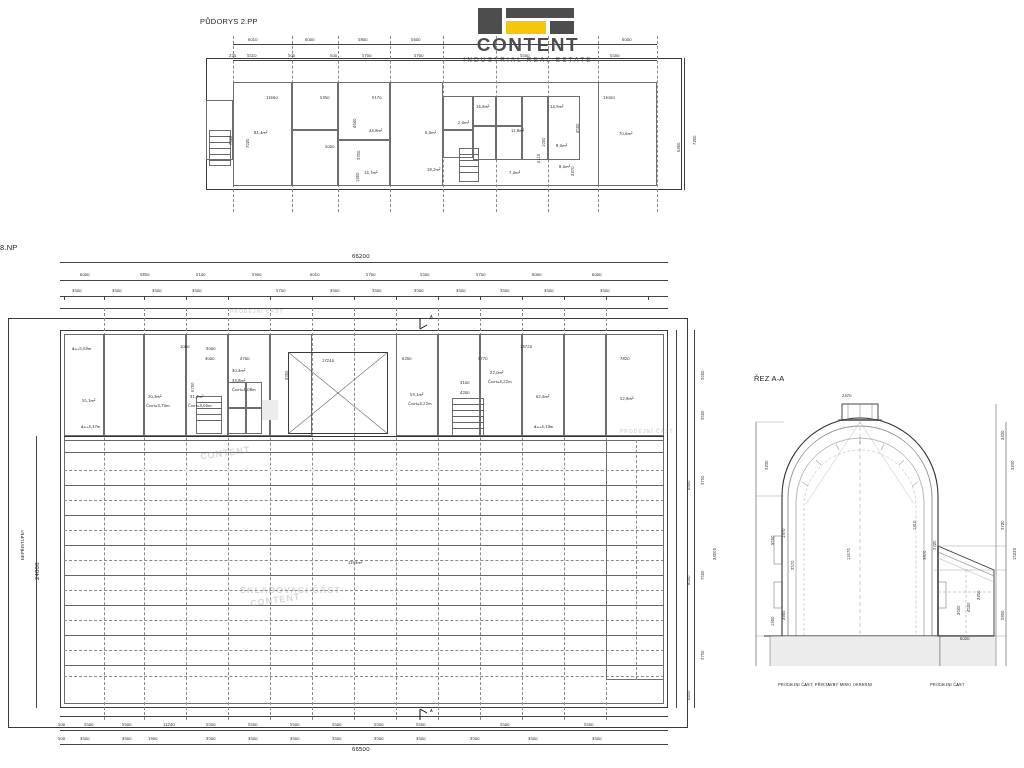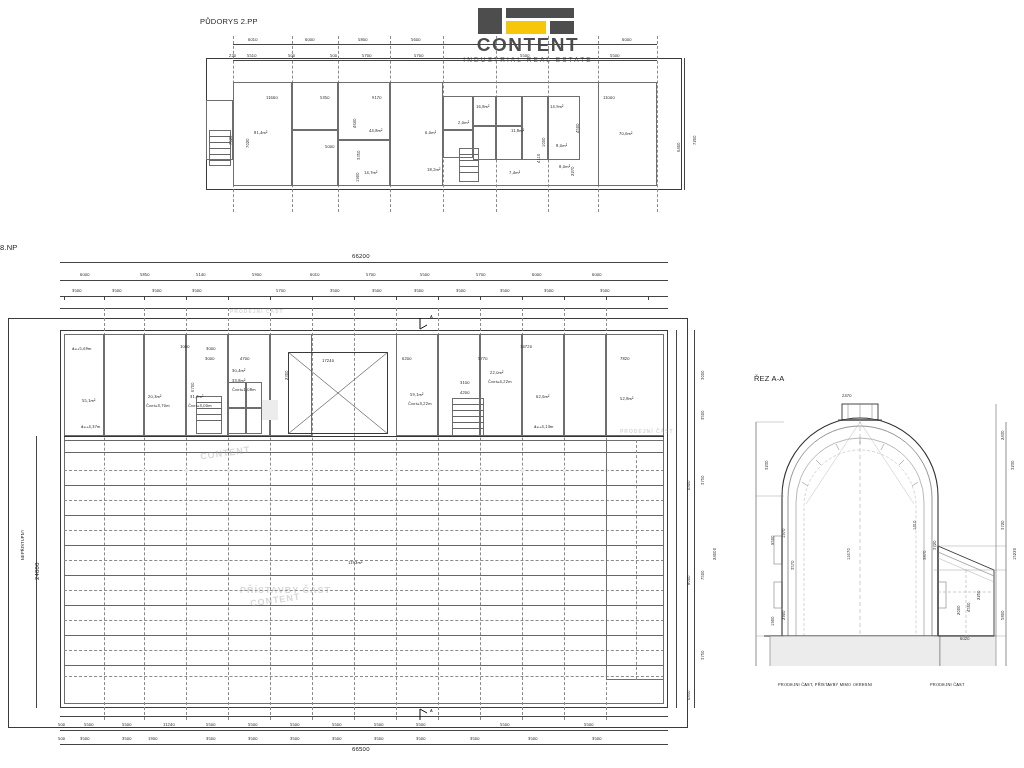--- a/index.html
+++ b/index.html
@@ -381,21 +381,21 @@
     <path d="M2 2 L2 13 M2 13 L9 9" stroke="#111" stroke-width="1" fill="none"></path>
   </svg>
   <div class="lbl xs" style="left:430px;top:314px;">A</div>
   <svg style="position:absolute;left:418px;top:706px;width:20px;height:16px;">
     <path d="M2 3 L2 14 M2 3 L9 7" stroke="#111" stroke-width="1" fill="none"></path>
   </svg>
   <div class="lbl xs" style="left:430px;top:708px;">A</div>
 
   <div class="wm" style="left:230px;top:308px;font-size:5px;">PRODEJNÍ ČÁST</div>
   <div class="wm" style="left:620px;top:428px;font-size:5px;">PRODEJNÍ ČÁST</div>
-  <div class="wm" style="left:240px;top:585px;">PŘÍSTAVBY ČÁST</div>
+  <div class="wm" style="left:240px;top:585px;">SKLADOVACÍ ČÁST</div>
   <div class="wm" style="left:200px;top:448px;transform:rotate(-8deg);">CONTENT</div>
   <div class="wm" style="left:250px;top:595px;transform:rotate(-8deg);">CONTENT</div>
 
   <div class="lbl t" style="left:754px;top:374px;">ŘEZ A-A</div>
 
   <svg style="position:absolute;left:744px;top:386px;width:270px;height:280px;">
 
     <path d="M38 250 L38 110 A78 78 0 0 1 194 110 L194 250" fill="none" stroke="#333" stroke-width="1.1"></path>
     <path d="M44 250 L44 112 A72 72 0 0 1 188 112 L188 250" fill="none" stroke="#666" stroke-width="0.7"></path>
 

